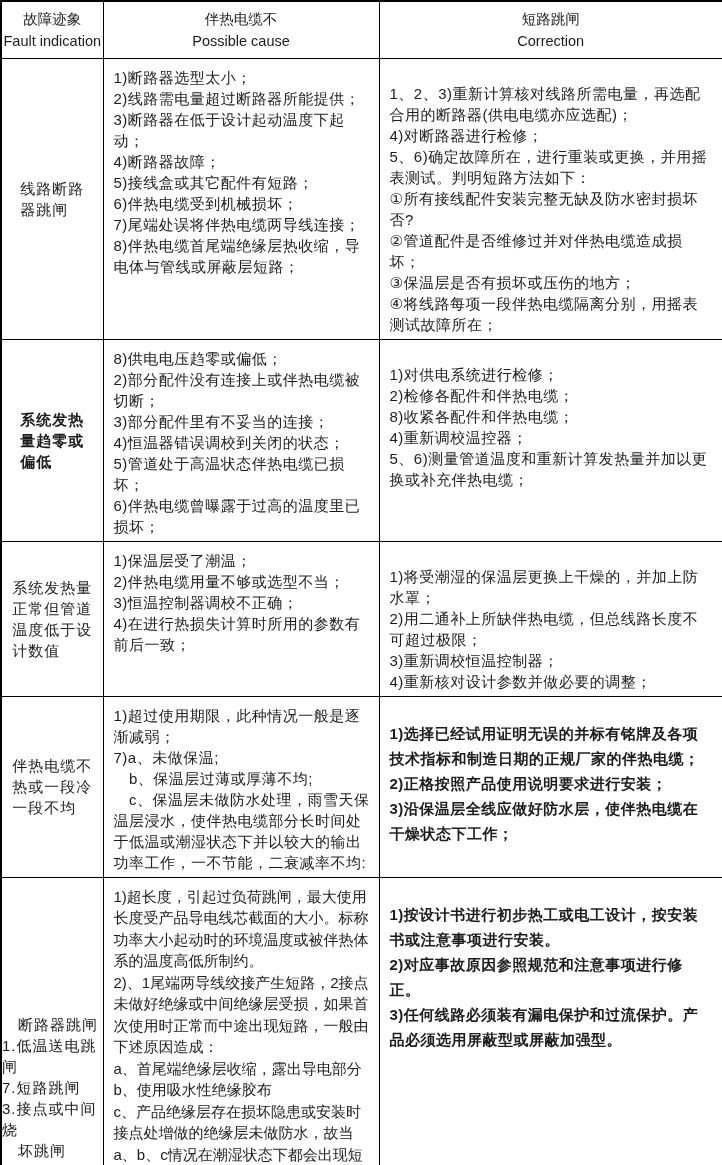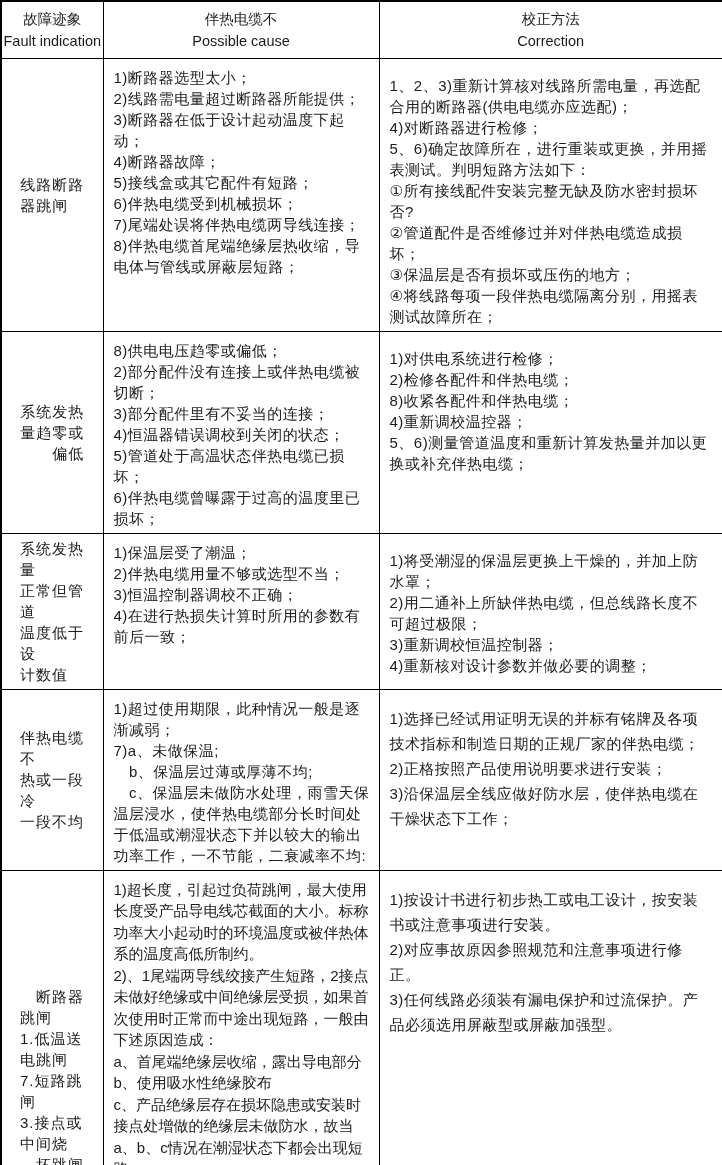--- a/index.html
+++ b/index.html
@@ -40,60 +40,60 @@
     text-align: center;
     vertical-align: top;
     padding: 6px 1px 2px 1px;
     font-size: 14.5px;
     line-height: 22px;
   }
   tr.hrow { height: 57px; }
   td.fault {
     text-align: center;
     vertical-align: middle;
-    padding: 4px 18px;
+    padding: 4px 0;
     letter-spacing: 1px;
   }
   .fault-inner {
     display: inline-block;
     text-align: left;
     white-space: pre-wrap;
   }
-  tr.r2 .fault-inner { text-align: right; }
+  tr.r2 .fault-inner { text-align: left; font-weight: bold; }
   td.cause, td.corr {
     vertical-align: top;
     padding: 8px 9px 4px 10px;
     letter-spacing: 0.5px;
   }
-  td.corr { padding-top: 16px; }
+  td.corr { padding-top: 24px; }
   tr.r1 { height: 212px; }
   tr.r2 { height: 129px; }
   tr.r3 { height: 140px; }
   tr.r4 { height: 172px; }
   tr.r5 { height: 335px; }
   tr.r5 td.cause { line-height: 21.5px; letter-spacing: 0; }
-  tr.r5 td.corr, tr.r4 td.corr { line-height: 25px; }
+  tr.r5 td.corr, tr.r4 td.corr { line-height: 25px; font-weight: bold; }
 </style>
 </head>
 <body>
 
 <div class="page">
   <table class="fault-table">
     <colgroup>
       <col class="c1">
       <col class="c2">
       <col class="c3">
     </colgroup>
     <thead>
       <tr class="hrow">
         <th>故障迹象
 Fault indication</th>
         <th>伴热电缆不
 Possible cause</th>
-        <th>校正方法
+        <th>短路跳闸
 Correction</th>
       </tr>
     </thead>
     <tbody>
       <tr class="r1">
         <td class="fault"><span class="fault-inner">线路断路
 器跳闸</span></td>
         <td class="cause">1)断路器选型太小；
 2)线路需电量超过断路器所能提供；
 3)断路器在低于设计起动温度下起动；

